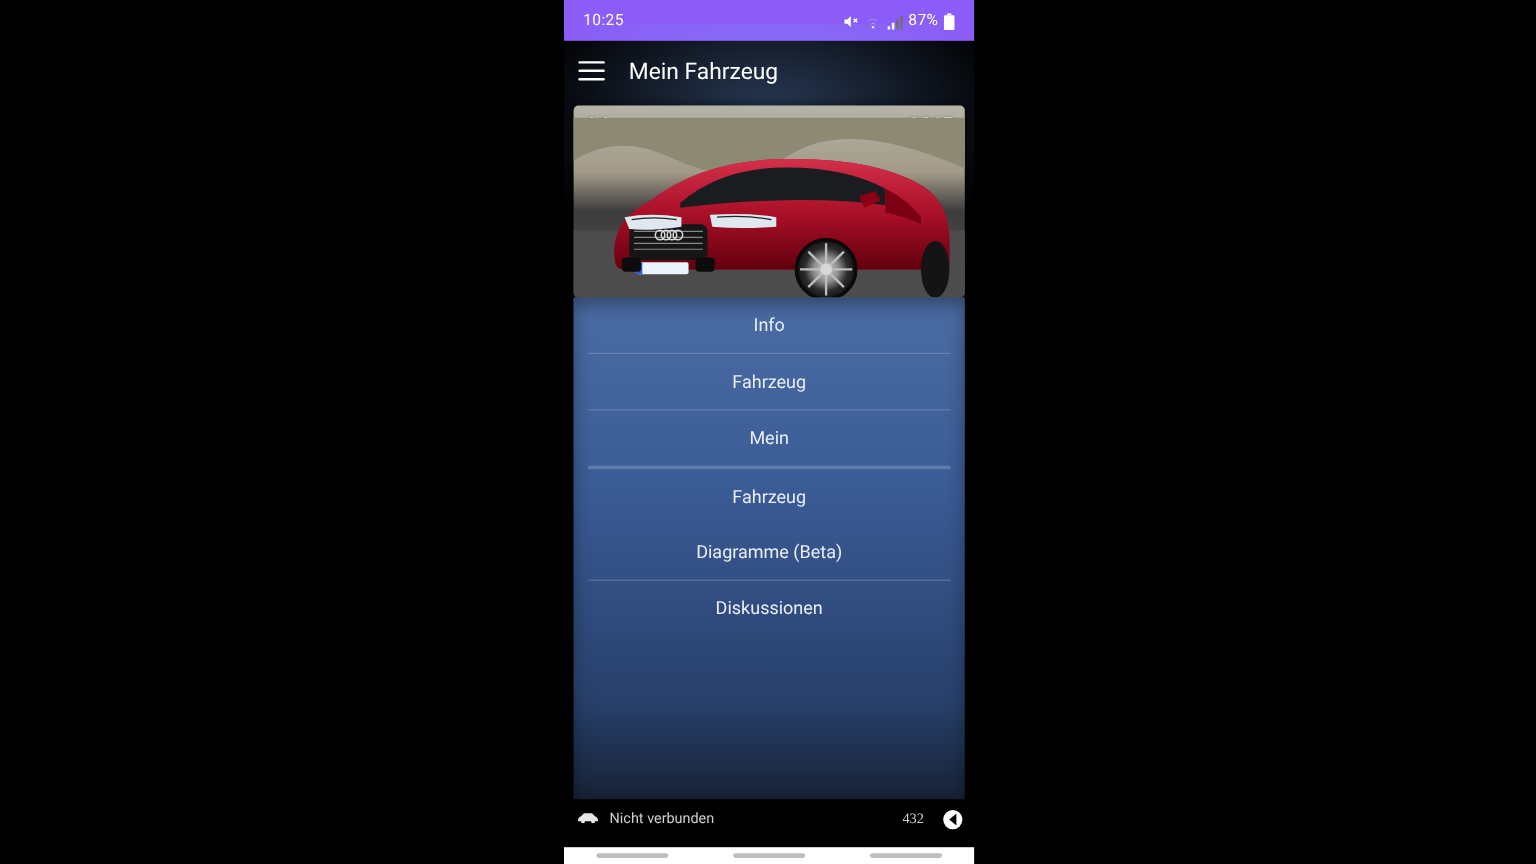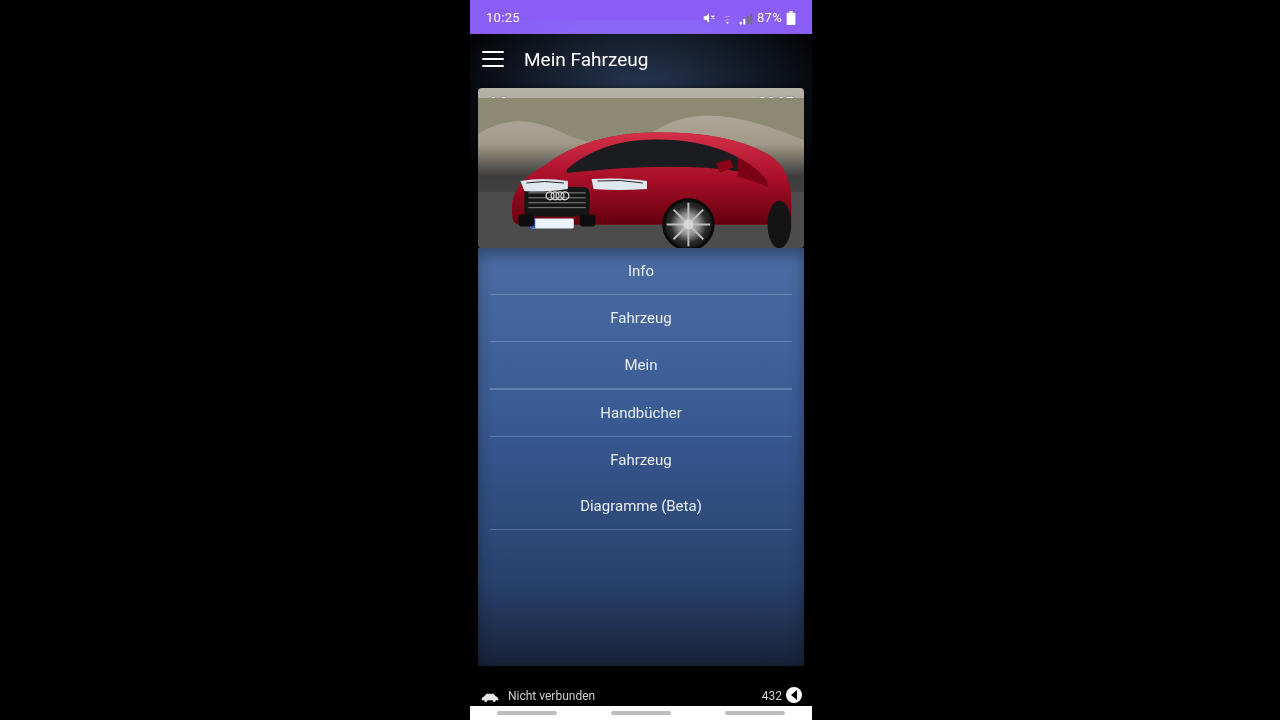--- a/index.html
+++ b/index.html
@@ -109,29 +109,29 @@
   .menu-item.selected {
     background: rgba(220,222,233,0.38);
     color: #fff;
   }
   
   .connbar {
     position: absolute;
     left: 8px; right: 8px; bottom: 17px;
     height: 28px;
     display: flex;
-    align-items: flex-end;
+    align-items: flex-start;
     color: #cfcfcf;
     font-size: 12px;
     z-index: 3;
     background: transparent;
     padding: 0 2px;
   }
   .connbar .car-icon { margin-right: 8px; }
-  .connbar .count { margin-left: auto; margin-right: 4px; }
+  .connbar .count { margin-left: auto; margin-right: 16px; font-family: Liberation Serif, serif; }
   .connbar .dot {
     width: 16px; height: 16px; border-radius: 50%;
     background: #fff;
     display: flex; align-items: center; justify-content: center;
   }
   .connbar .dot::after{
     content:""; width:0; height:0;
     border-top:5px solid transparent;
     border-bottom:5px solid transparent;
     border-right:6px solid #000;
@@ -252,25 +252,25 @@
   </div>
 
   <div class="menu">
     <div class="menu-item"><span>Info</span></div>
     <div class="menu-sep"></div>
     <div class="menu-item"><span>Fahrzeug</span></div>
     <div class="menu-sep"></div>
     <div class="menu-item"><span>Mein</span></div>
     <div class="menu-sep"></div>
     <div class="menu-sep"></div>
-    <div class="menu-item"><span>Handbücher</span></div>
     <div class="menu-sep"></div>
     <div class="menu-item"><span>Fahrzeug</span></div>
     <div class="menu-item"><span>Diagramme (Beta)</span></div>
     <div class="menu-sep"></div>
+    <div class="menu-item"><span>Diskussionen</span></div>
   </div>
 
   <div class="connbar">
     <svg class="car-icon" width="20" height="12" viewBox="0 0 24 12" fill="#e6e6e6">
         <path d="M2 9c0-2 1-3 3-4l3-3h8l3 3c2 1 3 2 3 4v1h-3a2 2 0 1 1-4 0H9a2 2 0 1 1-4 0H2V9z"></path>
       </svg>
     <span>Nicht verbunden</span>
     <span class="count">432</span>
     <span class="dot"></span>
   </div>

